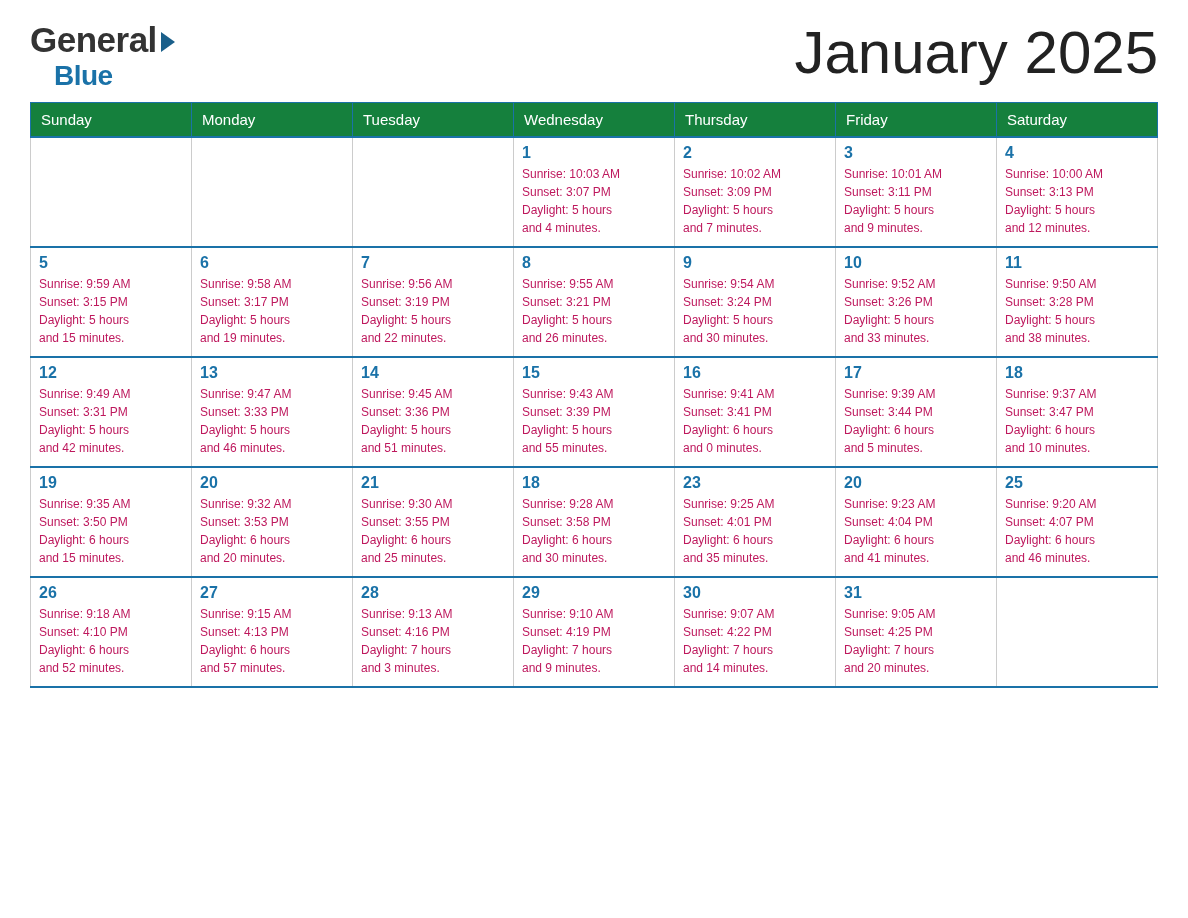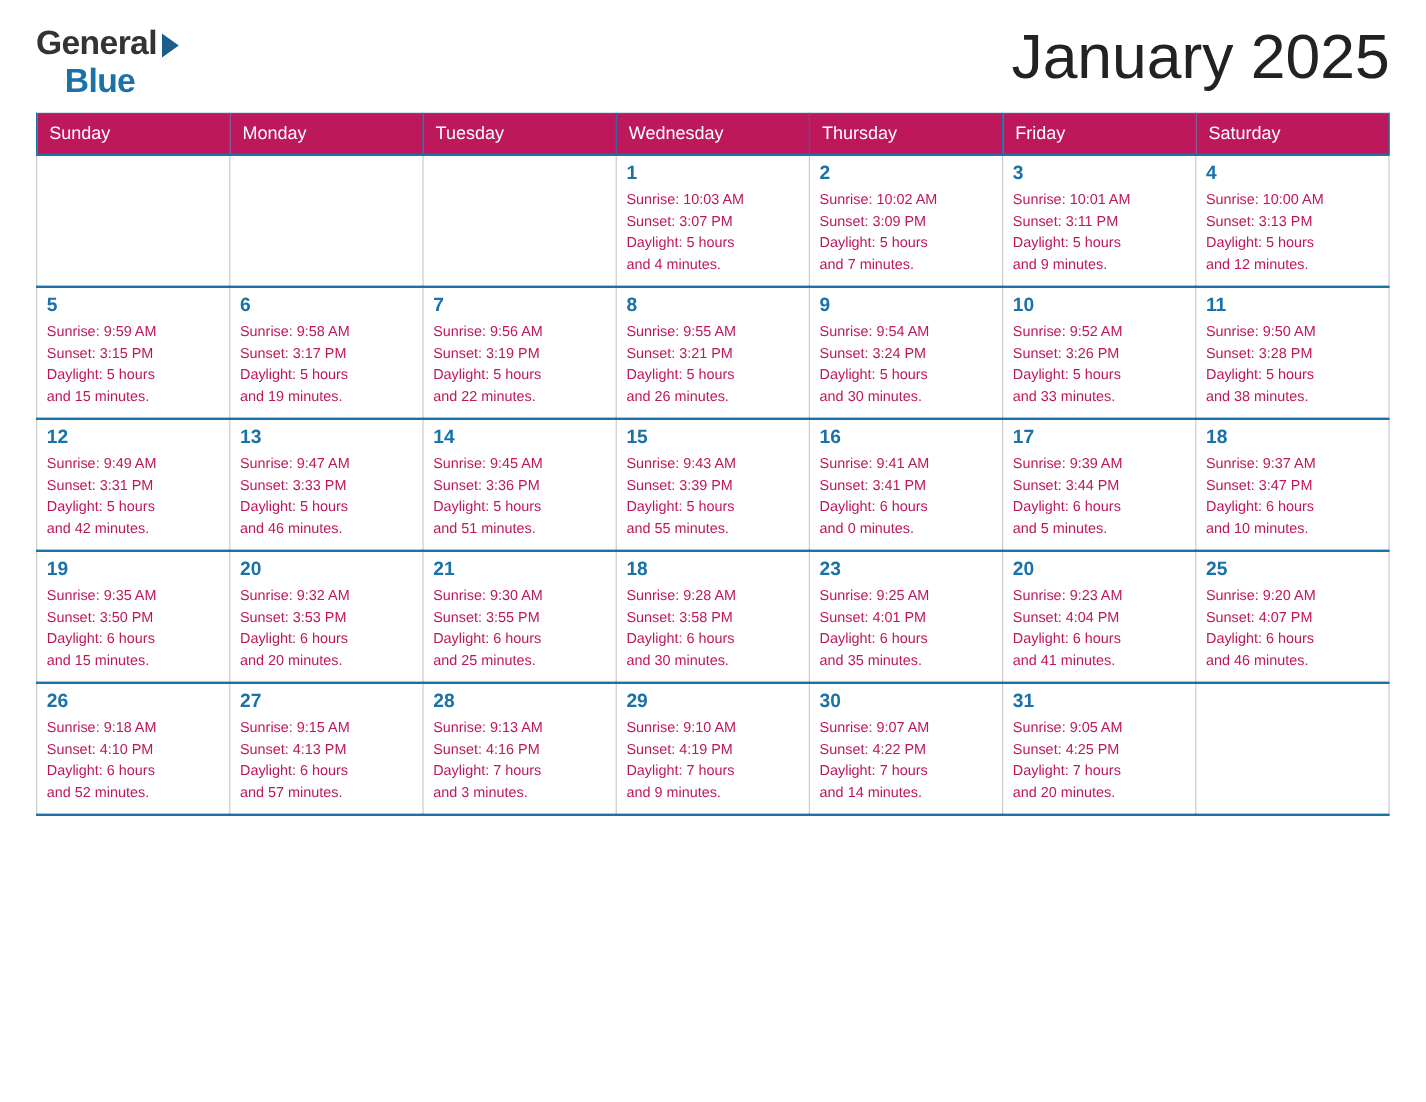--- a/index.html
+++ b/index.html
@@ -20,21 +20,21 @@
     .logo {
       display: flex;
       flex-direction: column;
       align-items: flex-start;
     }
     .logo-top {
       display: flex;
       align-items: center;
     }
     .logo-general {
-      font-size: 28px;
+      font-size: 35px;
       font-weight: bold;
       color: #333;
       letter-spacing: -0.5px;
     }
     .logo-arrow {
       width: 0;
       height: 0;
       border-left: 14px solid #1a5f8a;
       border-top: 10px solid transparent;
       border-bottom: 10px solid transparent;
@@ -45,37 +45,37 @@
       font-size: 28px;
       font-weight: bold;
       color: #1a72a8;
       margin-left: 4px;
       letter-spacing: -0.5px;
     }
     .title-block {
       text-align: right;
     }
     .month-title {
-      font-size: 52px;
+      font-size: 60px;
       font-weight: normal;
       color: #222;
       line-height: 1.1;
     }
     .location-title {
       font-size: 20px;
       color: #555;
       margin-top: 4px;
     }
     .calendar {
       width: 100%;
       border-collapse: collapse;
       margin-top: 10px;
     }
     .calendar th {
-      background-color: #be185d;
+      background-color: #15803d;
       color: #fff;
       padding: 8px 10px;
       font-size: 15px;
       font-weight: normal;
       text-align: left;
       border: 1px solid #1a72a8;
     }
     .calendar td {
       border: 1px solid #ccc;
       vertical-align: top;

